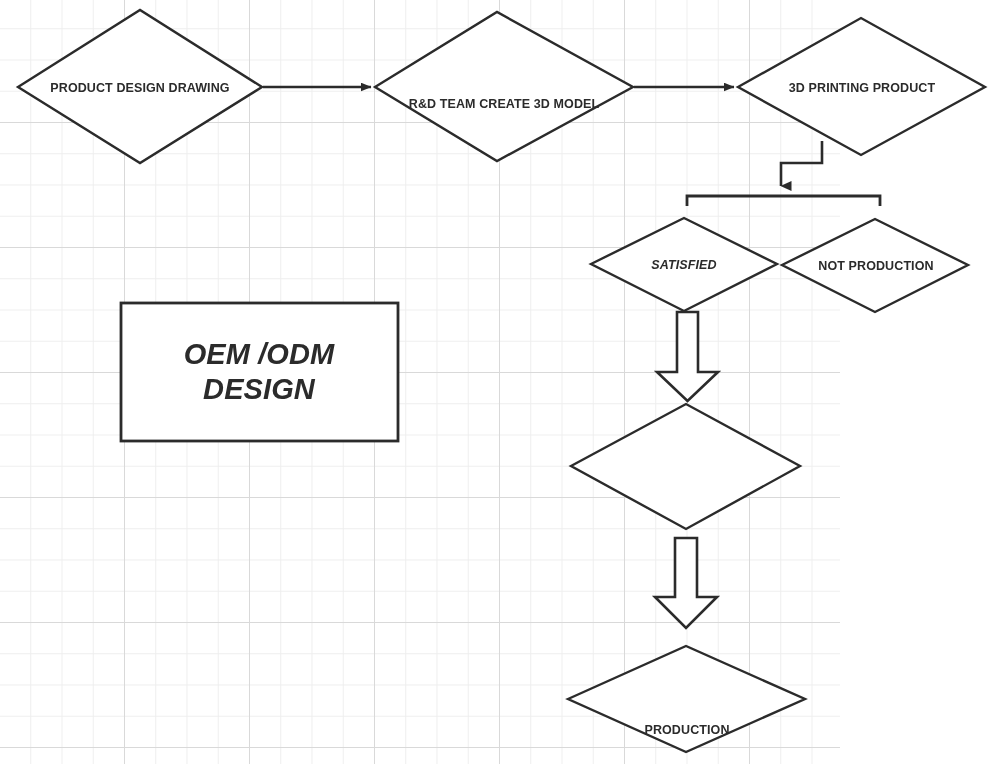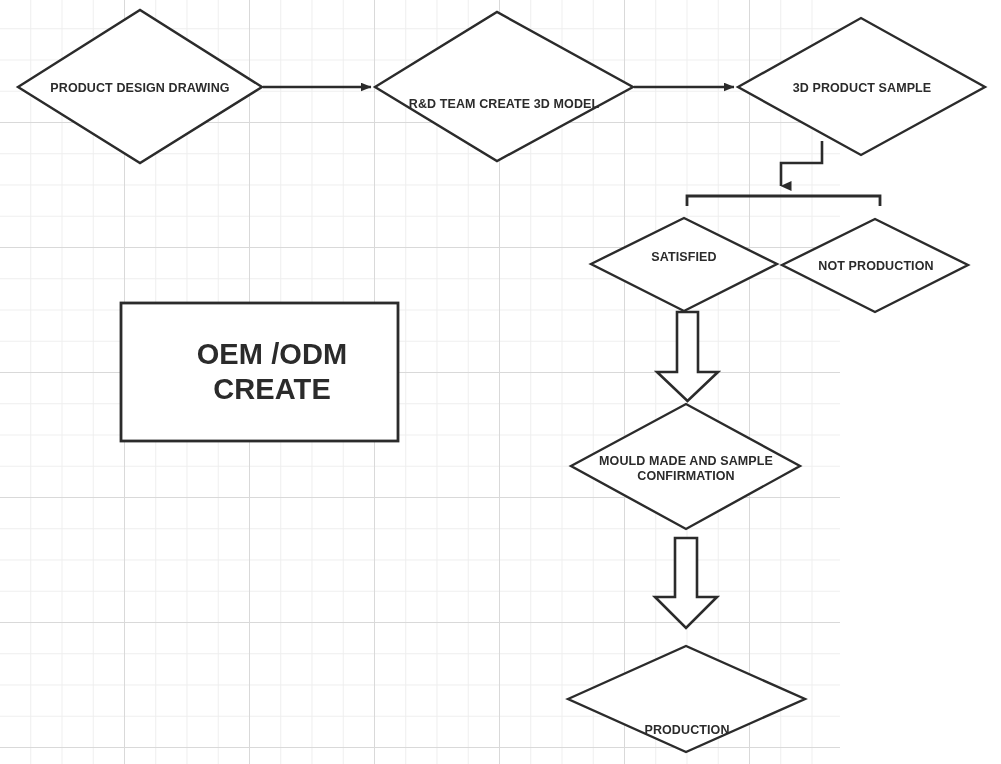--- a/index.html
+++ b/index.html
@@ -106,28 +106,27 @@
 
     <polygon points="568,699 686,646 805,699 686,752" fill="#ffffff" stroke="#2b2b2b" stroke-width="2.4"></polygon>
 
     <rect x="121" y="303" width="277" height="138" fill="#ffffff" stroke="#2b2b2b" stroke-width="2.8"></rect>
   </svg>
 
   <div class="node-label diamond-label" style="left:140px; top:88px;">PRODUCT DESIGN DRAWING</div>
 
   <div class="node-label diamond-label" style="left:504px; top:104px;">R&amp;D TEAM CREATE 3D MODEL</div>
 
-  <div class="node-label diamond-label" style="left:862px; top:88px;">3D PRODUCT SAMPLE</div>
+  <div class="node-label diamond-label" style="left:862px; top:88px;">3D PRINTING PRODUCT</div>
 
-  <div class="node-label diamond-label" style="left:684px; top:257px;">SATISFIED</div>
+  <div class="node-label diamond-label" style="left:684px; top:265px;font-style:italic;">SATISFIED</div>
 
   <div class="node-label diamond-label" style="left:876px; top:266px;">NOT PRODUCTION</div>
 
-  <div class="node-label diamond-label two-line" style="left:686px; top:469px;">MOULD MADE AND SAMPLE CONFIRMATION</div>
 
   <div class="node-label diamond-label" style="left:687px; top:730px;">PRODUCTION</div>
 
-  <div class="node-label box-label" style="left:272px; top:372px;">
+  <div class="node-label box-label" style="left:259px; top:372px;font-style:italic;">
     <div>OEM /ODM</div>
-    <div>CREATE</div>
+    <div>DESIGN</div>
   </div>
 
 </div>
 
 </body></html>

